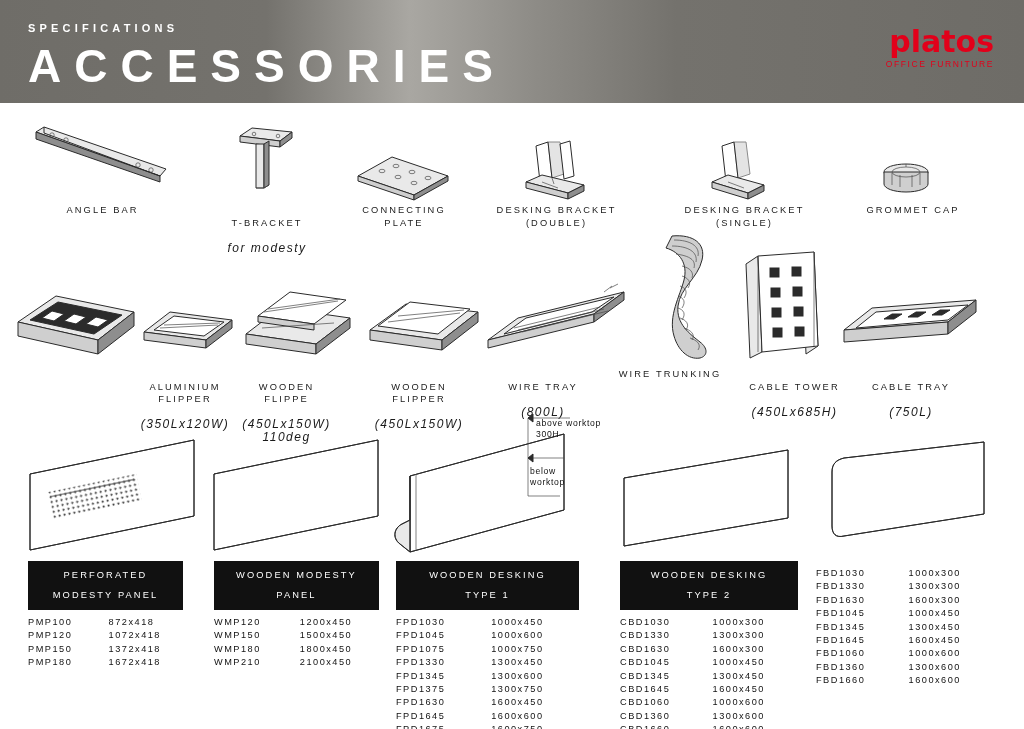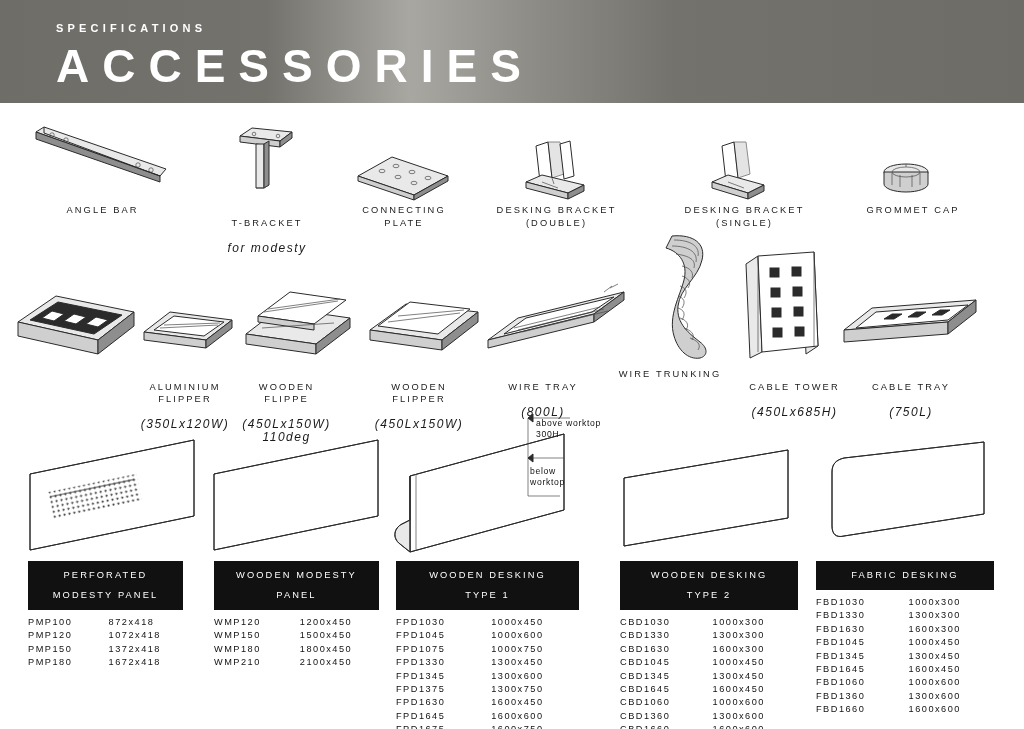--- a/index.html
+++ b/index.html
@@ -23,21 +23,21 @@
   
   .header {
     position: absolute;
     left: 0; top: 0;
     width: 1024px;
     height: 103px;
     background: linear-gradient(90deg, #6f6d68 0%, #74726d 26%, #a9a7a2 40%, #8e8c87 52%, #74726d 66%, #6e6c67 100%);
   }
   .header-inner {
     position: absolute;
-    left: 28px; top: 22px; margin-left: 28px;
+    left: 28px; top: 22px;
   }
   .spec-label {
     color: #ffffff;
     font-size: 11px;
     letter-spacing: 4.2px;
     font-weight: bold;
   }
   .acc-title {
     color: #ffffff;
     font-size: 46px;
@@ -131,20 +131,24 @@
 </style>
 </head>
 <body>
 
 <div class="page">
 
   <div class="header">
     <div class="header-inner">
       <div class="spec-label">SPECIFICATIONS</div>
       <div class="acc-title">ACCESSORIES</div>
+    </div>
+    <div class="logo">
+      <div class="logo-name">platos</div>
+      <div class="logo-sub">OFFICE FURNITURE</div>
     </div>
   </div>
 
   <div class="fig" style="left:30px; top:122px;">
     <svg width="140" height="60" viewBox="0 0 140 60">
       <path class="fl-lg" d="M6 10 L14 5 L136 47 L130 54 Z"></path>
       <path class="fl-dg" d="M6 10 L6 17 L130 60 L130 54 Z"></path>
       <path class="ln" d="M14 5 L14 11 L130 54"></path>
       <circle cx="22" cy="13" r="2.2" class="ln-thin"></circle>
       <circle cx="36" cy="18" r="2.2" class="ln-thin"></circle>
@@ -559,21 +563,20 @@
           <span class="dim">1300x600</span>
         </div>
       <div class="row">
           <span class="code">CBD1660</span>
           <span class="dim">1600x600</span>
         </div>
     </div>
   </div>
 
   <div class="tbl" style="left:816px; top:561px; width:178px;">
-    <div class="tbl-head">FABRIC DESKING</div>
     <div class="tbl-rows">
       <div class="row">
           <span class="code">FBD1030</span>
           <span class="dim">1000x300</span>
         </div>
       <div class="row">
           <span class="code">FBD1330</span>
           <span class="dim">1300x300</span>
         </div>
       <div class="row">

